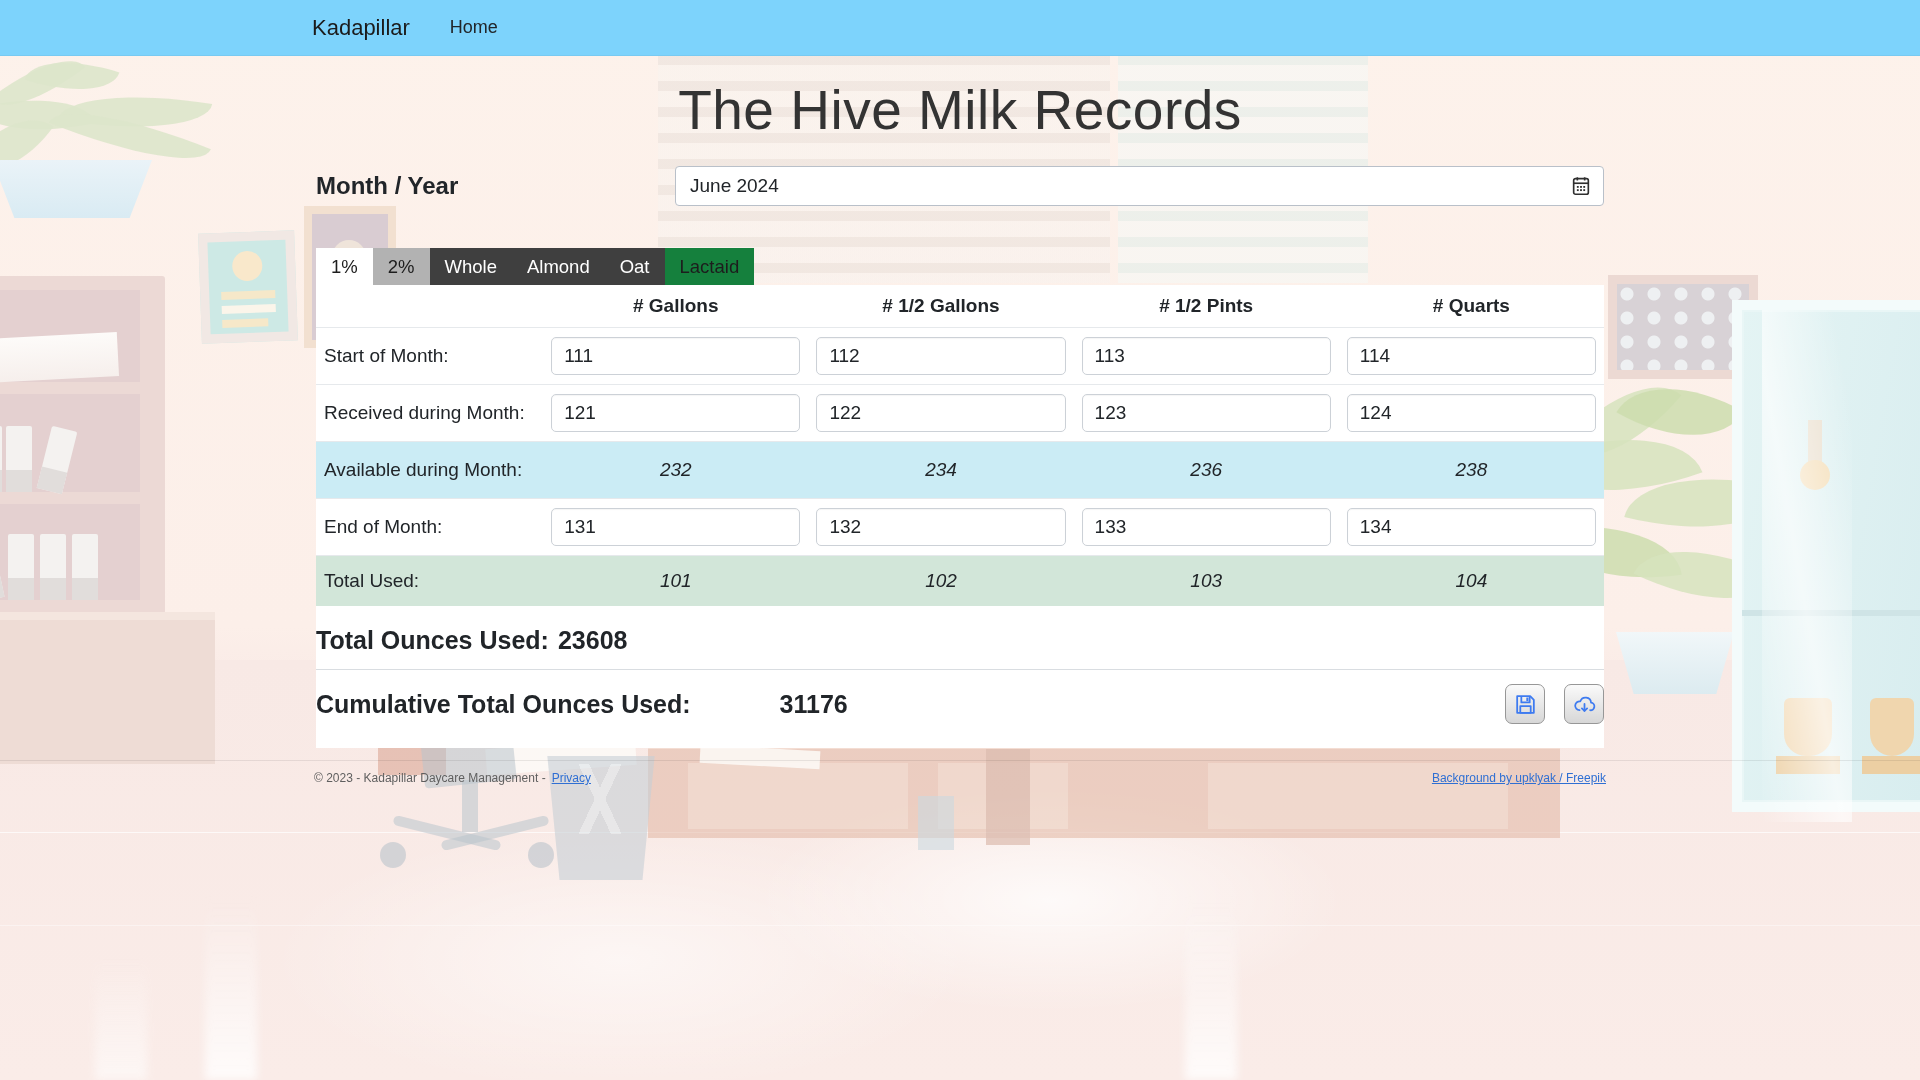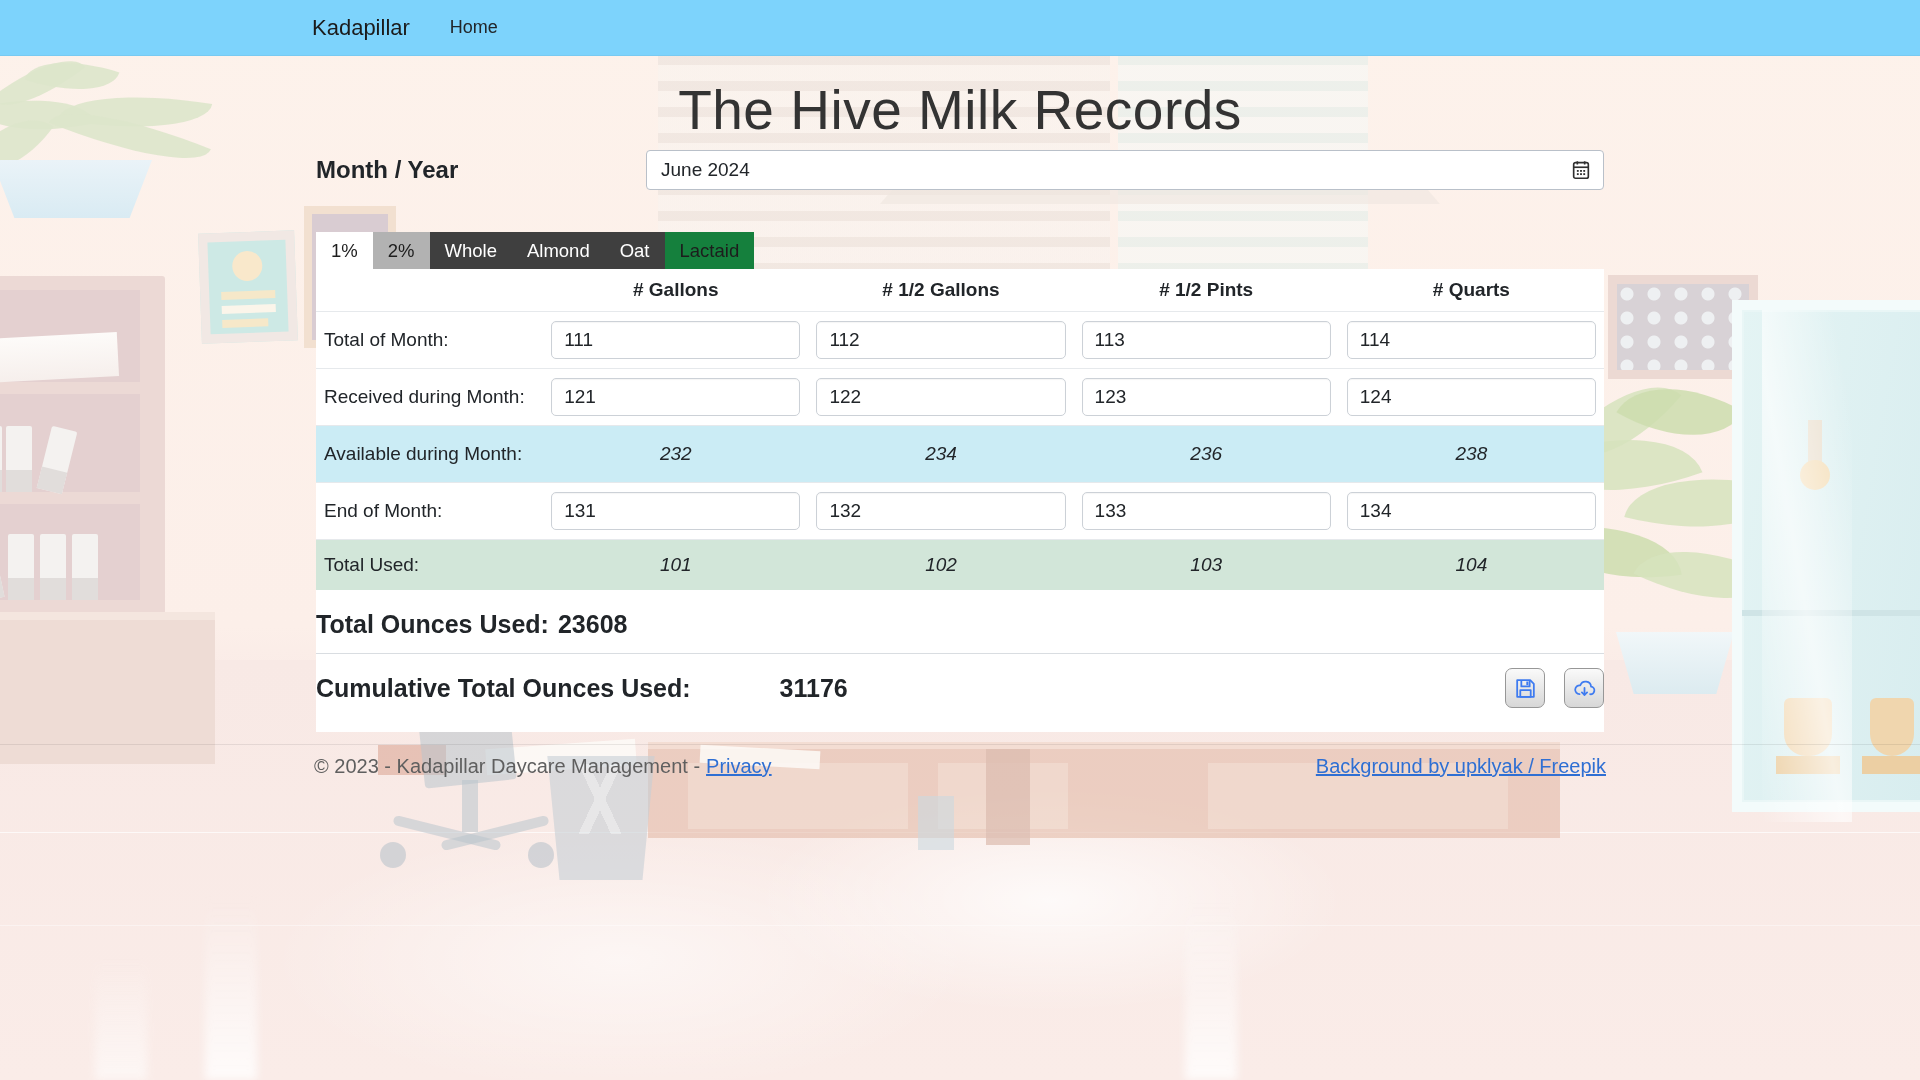--- a/index.html
+++ b/index.html
@@ -105,21 +105,21 @@
   
   .content { position:relative; z-index:10; }
   .navbar { height:56px; background:#7dd3fc; border-bottom:1px solid rgba(0,0,0,.04); display:flex; align-items:center; }
   .navbar-inner { width:1296px; margin:0 auto; display:flex; align-items:center; gap:40px; }
   .brand { font-size:22px; color:#1b1b1b; text-decoration:none; }
   .nav-link { font-size:18px; color:#212529; text-decoration:none; }
 
   .page-title { margin-top:22px; text-align:center; font-size:55px; font-weight:200; color:#333; letter-spacing:.5px; }
 
   .container { width:1288px; margin:0 auto; }
-  .month-row { margin-top:8px; display:flex; align-items:center; }
+  .month-row { margin-top:24px; display:flex; align-items:center;gap:29px; }
   .month-label { width:330px; font-size:24px; font-weight:700; color:#212529; }
   .date-wrap { position:relative; flex:1; }
   .date-input { width:100%; height:40px; border:1px solid #b9c0c9; border-radius:4px; padding:0 44px 0 14px;
     font-size:19px; color:#212529; font-family:inherit; background:#fff; }
   .cal-icon { position:absolute; right:12px; top:9px; width:22px; height:22px; color:#2f2f2f; }
 
   .tabs { margin-top:42px; display:flex; }
   .tab { height:37px; padding:0 15px; display:flex; align-items:center; font-size:18.5px; color:#1d1d1d; cursor:pointer; }
   .tab.t-white { background:#ffffff; }
   .tab.t-gray { background:#b2b2b2; }
@@ -148,21 +148,21 @@
   .line1 { padding:20px 0 14px; }
   .panel hr { border:none; border-top:1px solid #d9dde1; }
   .line2 { padding:14px 0 4px;gap:40px; }
   .btn-group { margin-left:auto; display:flex; gap:19px; }
   .icon-btn { width:40px; height:40px; border-radius:7px; border:1px solid #979797;
     background:linear-gradient(180deg,#fafafa,#d7d7d7); display:flex; align-items:center; justify-content:center;
     cursor:pointer; color:#3e7bf0; }
   .icon-btn svg { width:25px; height:25px; }
 
   .page-footer { margin-top:12px; border-top:1px solid rgba(0,0,0,.08); padding:10px 0 14px; }
-  .footer-inner { width:1292px; margin:0 auto; display:flex; align-items:center; font-size:20px; color:#5f5f5f;gap:48px; }
+  .footer-inner { width:1292px; margin:0 auto; display:flex; align-items:center; font-size:12px; color:#5f5f5f;gap:48px; }
   .footer-left { display:flex; gap:6px; align-items:center; }
   a.link { color:#2f6fd3; text-decoration:underline; }
   .footer-right { margin-left:auto; }
 </style>
 </head>
 <body>
 
 <div class="stage">
 
   <div class="bg">
@@ -304,21 +304,21 @@
             <tr>
               <th class="empty"></th>
               <th># Gallons</th>
               <th># 1/2 Gallons</th>
               <th># 1/2 Pints</th>
               <th># Quarts</th>
             </tr>
           </thead>
           <tbody>
             <tr>
-              <td class="row-label">Total of Month:</td>
+              <td class="row-label">Start of Month:</td>
               <td><input class="cell-input" type="text" value="111" style=""></td>
               <td><input class="cell-input" type="text" value="112" style=""></td>
               <td><input class="cell-input" type="text" value="113" style=""></td>
               <td><input class="cell-input" type="text" value="114" style=""></td>
             </tr>
             <tr>
               <td class="row-label">Received during Month:</td>
               <td><input class="cell-input" type="text" value="121" style=""></td>
               <td><input class="cell-input" type="text" value="122" style=""></td>
               <td><input class="cell-input" type="text" value="123" style=""></td>

